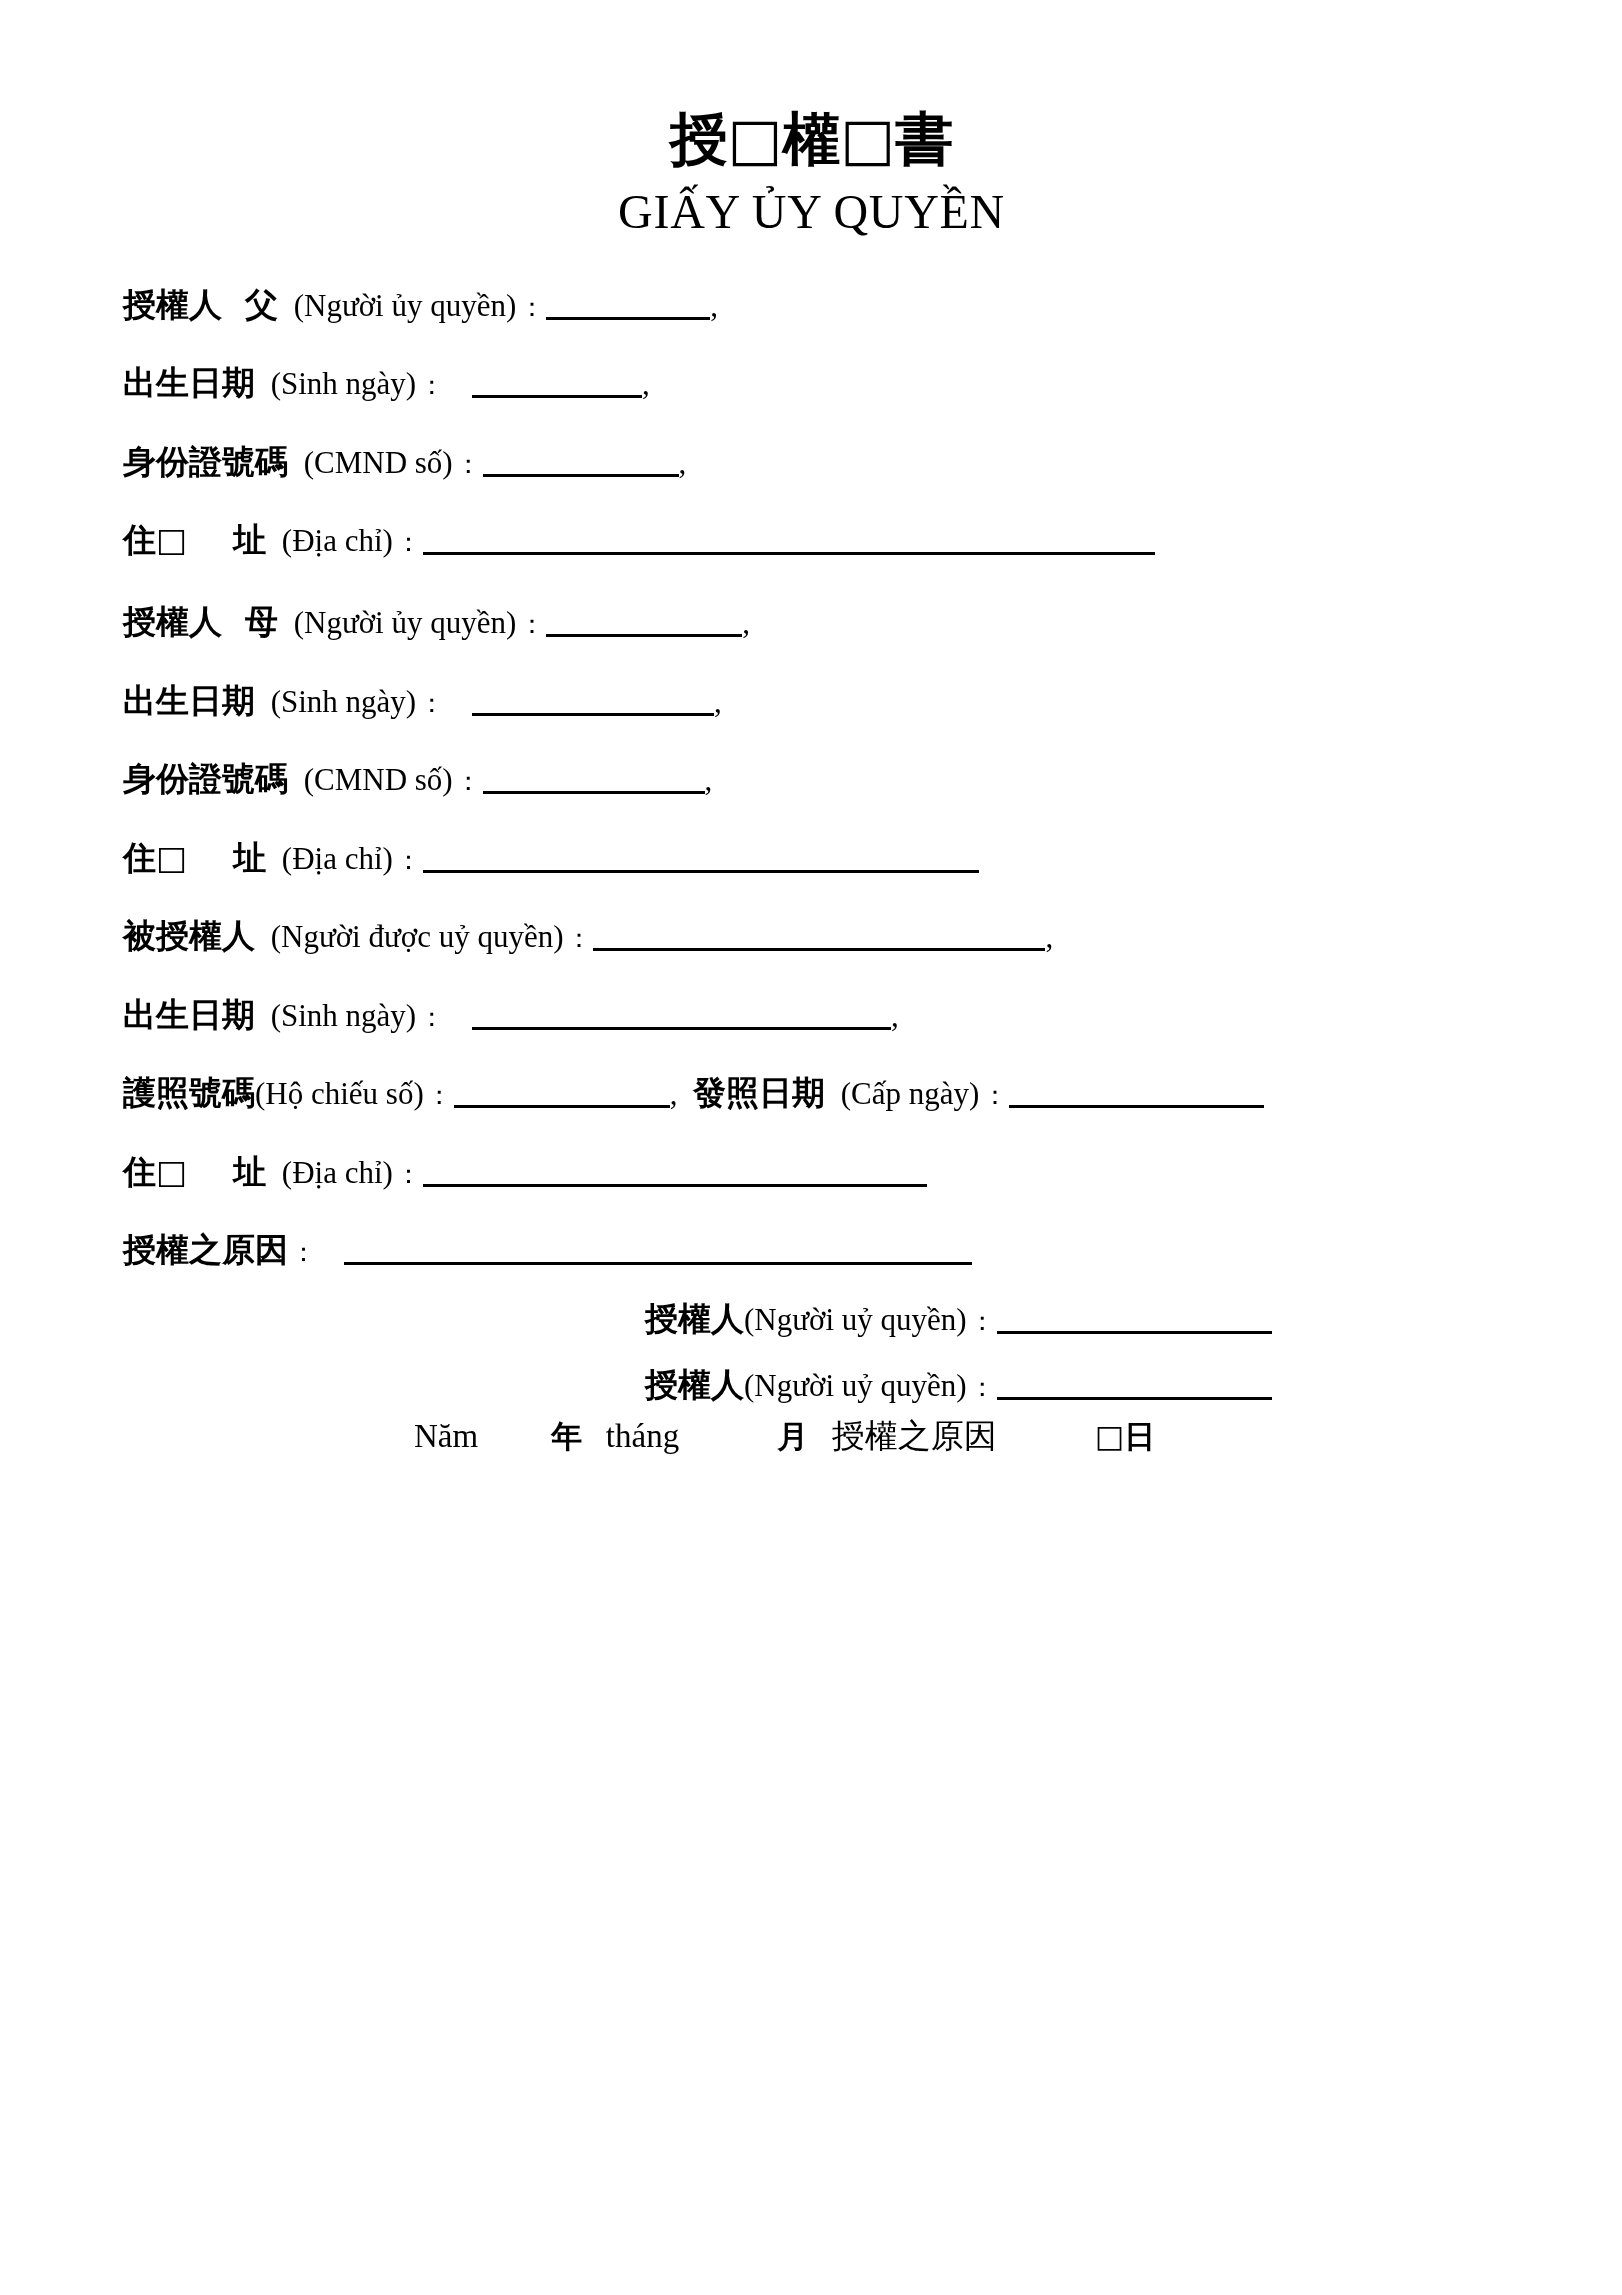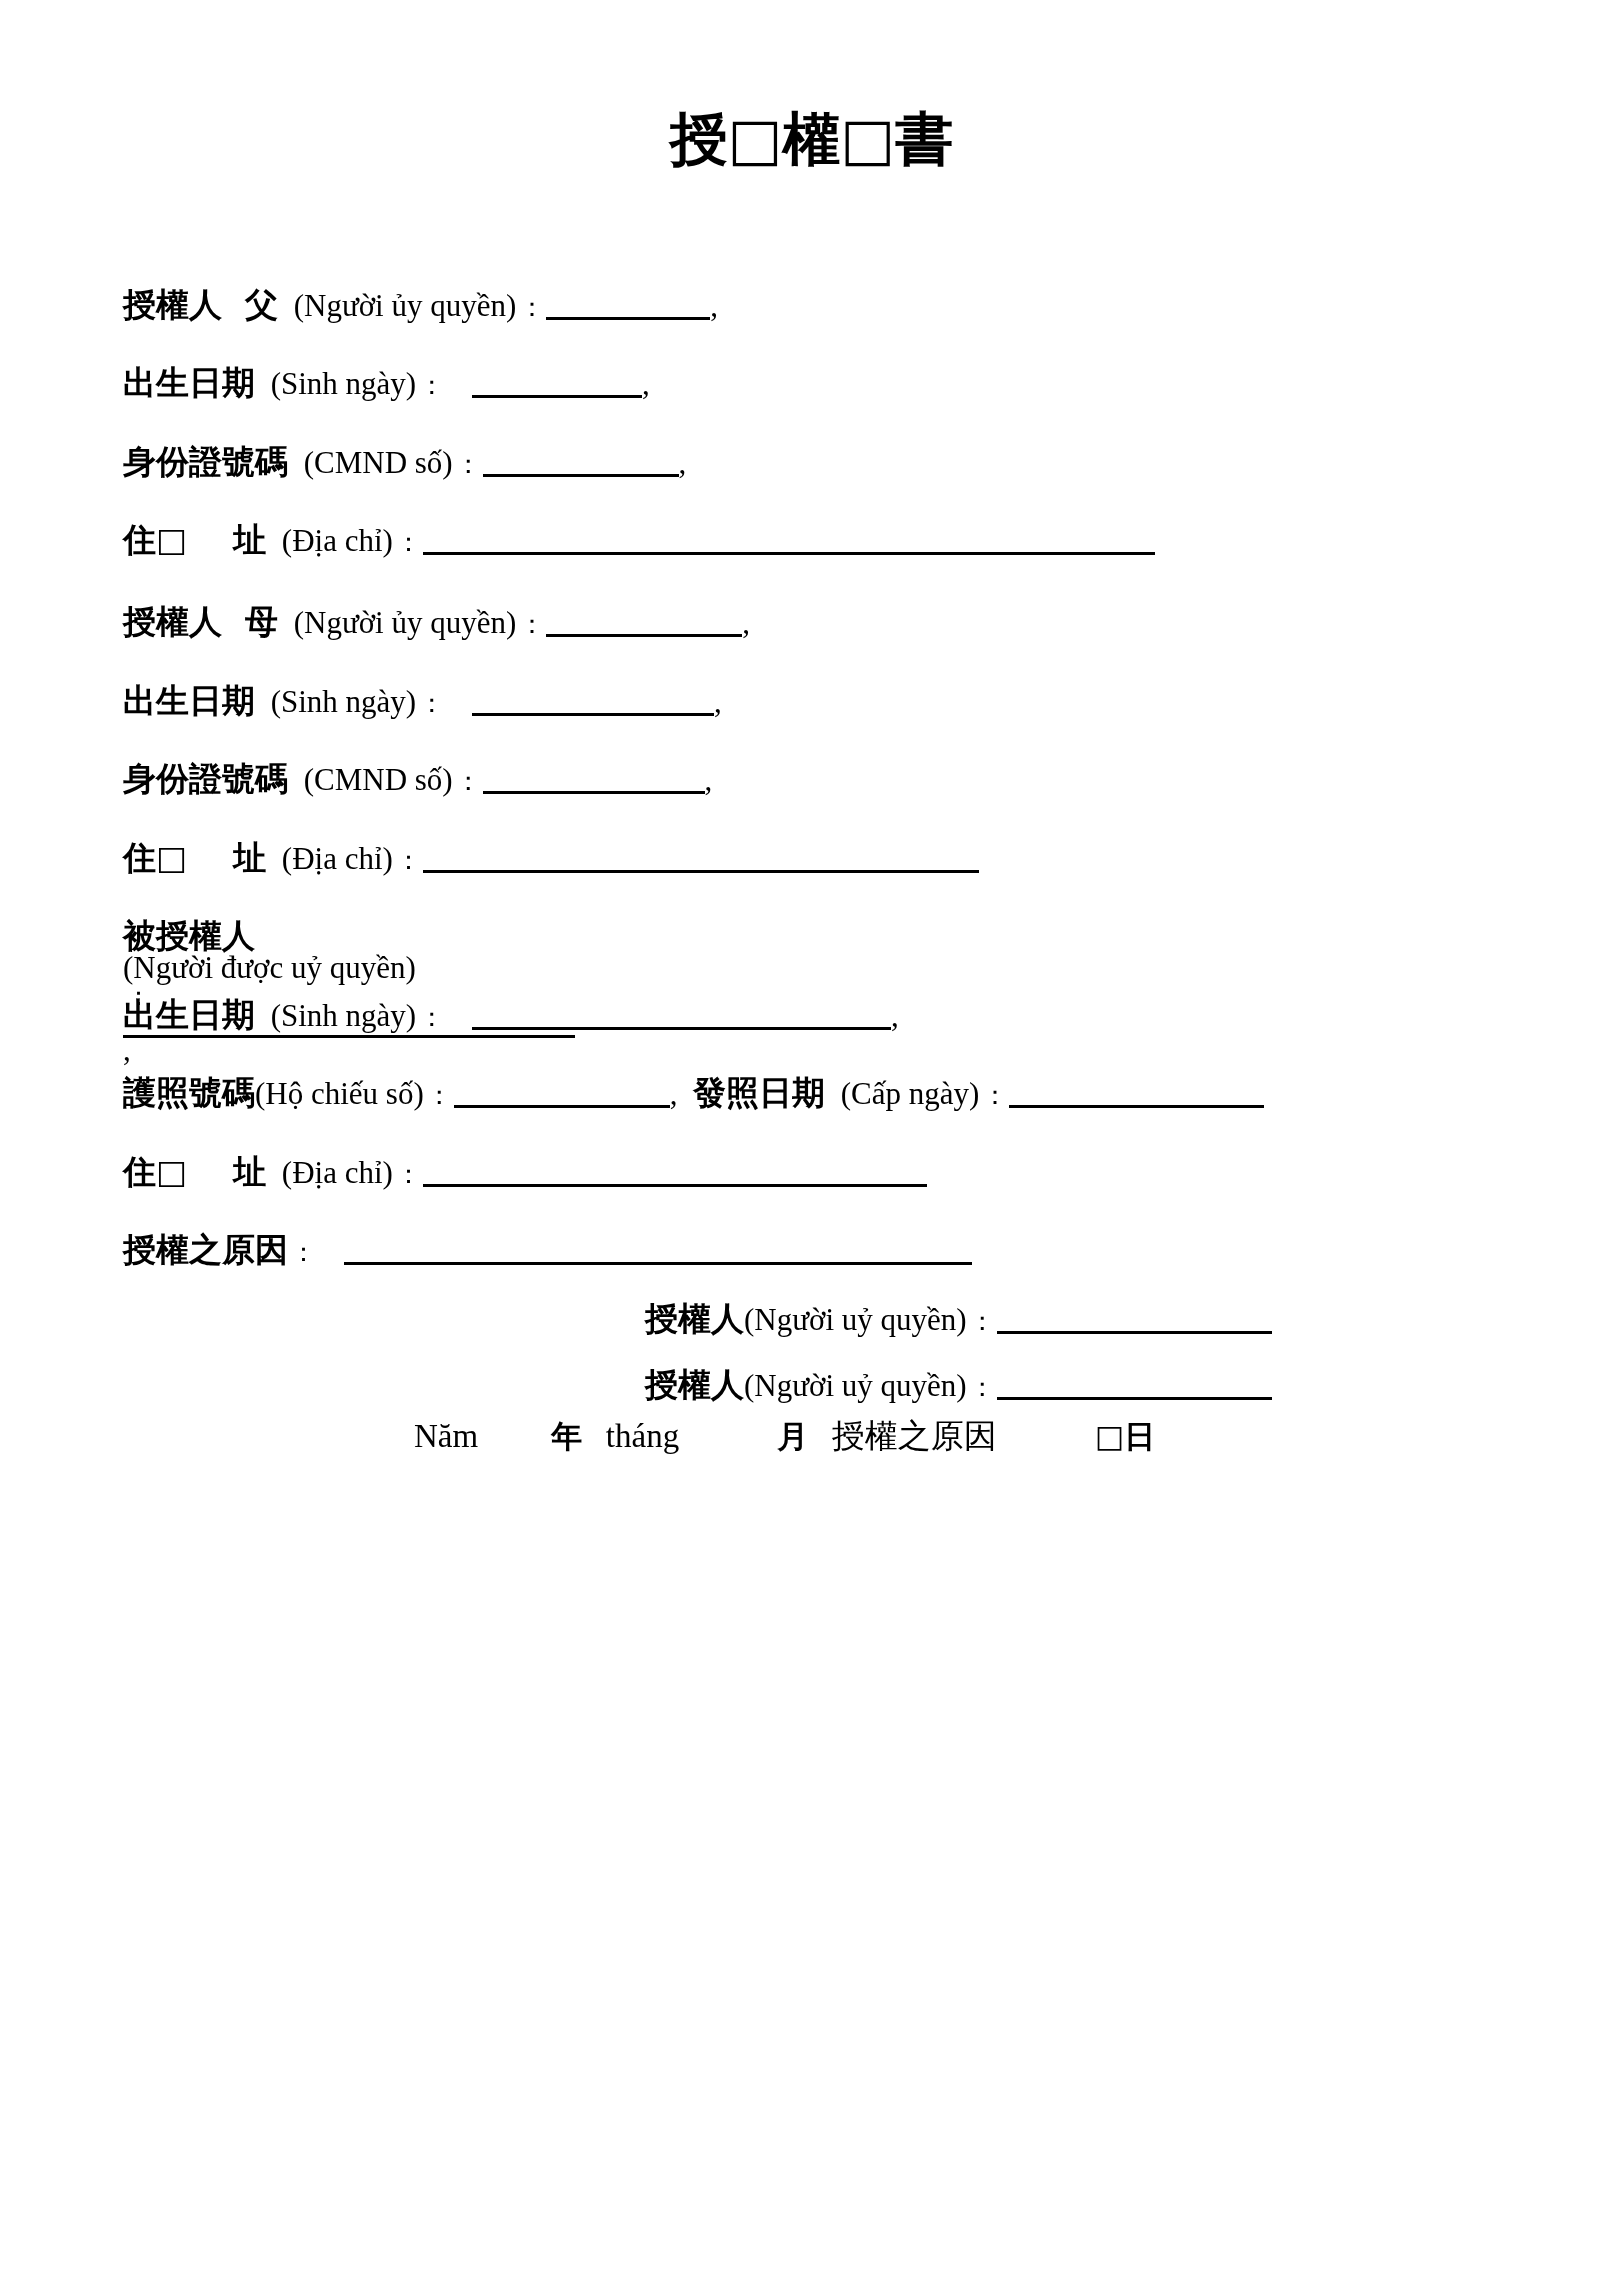--- a/index.html
+++ b/index.html
@@ -129,31 +129,32 @@
   .gap-md { display: inline-block; width: 73px; }
   .gap-lg { display: inline-block; width: 98px; }
 </style>
 </head>
 <body>
 
 <div class="page">
 
   <div class="title-cjk">授□權□書</div>
 
+  <div class="title-vn">GIẤY ỦY QUYỀN</div>
 
   <div id="form-rows">
       <div class="row" style="top: 288px;"><span class="cjk">授權人  父</span><span class="gap-sm"></span><span class="vn">(Người ủy quyền)</span><span class="colon">：</span><span class="blank" style="width: 164px;"></span><span class="comma">,</span></div>
       <div class="row" style="top: 366px;"><span class="cjk">出生日期</span><span class="gap-sm"></span><span class="vn">(Sinh ngày)</span><span class="colon">：</span><span class="lead" style="width: 26px;"></span><span class="blank" style="width: 170px;"></span><span class="comma">,</span></div>
       <div class="row" style="top: 445px;"><span class="cjk">身份證號碼</span><span class="gap-sm"></span><span class="vn">(CMND số)</span><span class="colon">：</span><span class="blank" style="width: 196px;"></span><span class="comma">,</span></div>
       <div class="row" style="top: 523px;"><span class="cjk">住□    址</span><span class="gap-sm"></span><span class="vn">(Địa chỉ)</span><span class="colon">：</span><span class="blank" style="width: 732px;"></span></div>
       <div class="row" style="top: 605px;"><span class="cjk">授權人  母</span><span class="gap-sm"></span><span class="vn">(Người ủy quyền)</span><span class="colon">：</span><span class="blank" style="width: 196px;"></span><span class="comma">,</span></div>
       <div class="row" style="top: 684px;"><span class="cjk">出生日期</span><span class="gap-sm"></span><span class="vn">(Sinh ngày)</span><span class="colon">：</span><span class="lead" style="width: 26px;"></span><span class="blank" style="width: 242px;"></span><span class="comma">,</span></div>
       <div class="row" style="top: 762px;"><span class="cjk">身份證號碼</span><span class="gap-sm"></span><span class="vn">(CMND số)</span><span class="colon">：</span><span class="blank" style="width: 222px;"></span><span class="comma">,</span></div>
       <div class="row" style="top: 841px;"><span class="cjk">住□    址</span><span class="gap-sm"></span><span class="vn">(Địa chỉ)</span><span class="colon">：</span><span class="blank" style="width: 556px;"></span></div>
-      <div class="row" style="top: 919px; flex-direction: column;"><span class="cjk">被授權人</span><span class="gap-sm"></span><span class="vn">(Người được uỷ quyền)</span><span class="colon">：</span><span class="blank" style="width: 452px;"></span><span class="comma">,</span></div>
+      <div class="row" style="top: 919px;"><span class="cjk">被授權人</span><span class="gap-sm"></span><span class="vn">(Người được uỷ quyền)</span><span class="colon">：</span><span class="blank" style="width: 452px;"></span><span class="comma">,</span></div>
       <div class="row" style="top: 998px;"><span class="cjk">出生日期</span><span class="gap-sm"></span><span class="vn">(Sinh ngày)</span><span class="colon">：</span><span class="lead" style="width: 26px;"></span><span class="blank" style="width: 419px;"></span><span class="comma">,</span></div>
       <div class="row" style="top: 1155px;"><span class="cjk">住□    址</span><span class="gap-sm"></span><span class="vn">(Địa chỉ)</span><span class="colon">：</span><span class="blank" style="width: 504px;"></span></div>
       <div class="row" style="top: 1233px;"><span class="cjk">授權之原因</span><span class="colon">：</span><span class="lead" style="width: 26px;"></span><span class="blank" style="width: 628px;"></span></div>
     </div>
 
   <div id="passport-row">
       <div class="row" style="top: 1076px;"><span class="cjk">護照號碼</span><span class="vn">(Hộ chiếu số)</span><span class="colon">：</span><span class="blank" style="width: 216px;"></span><span class="comma">,</span><span class="gap-sm"></span><span class="cjk">發照日期</span><span class="gap-sm"></span><span class="vn">(Cấp ngày)</span><span class="colon">：</span><span class="blank" style="width: 255px;"></span></div>
     </div>
 
   <div id="signature-rows">

